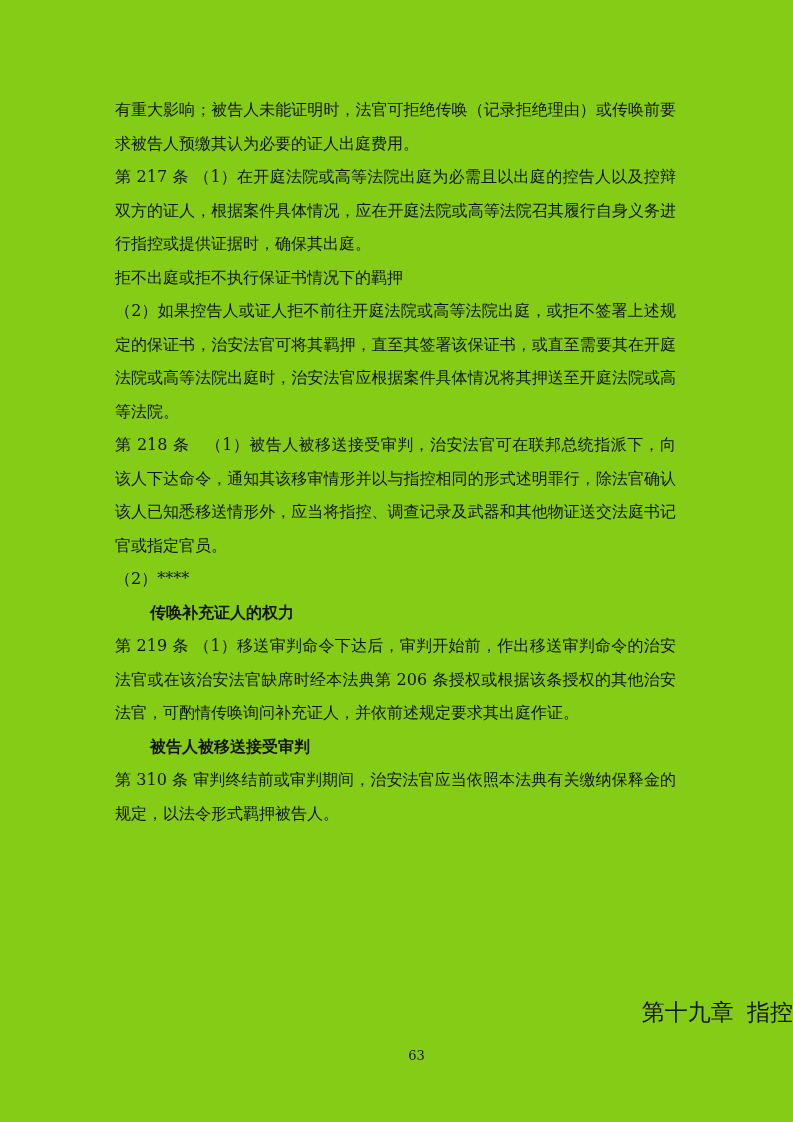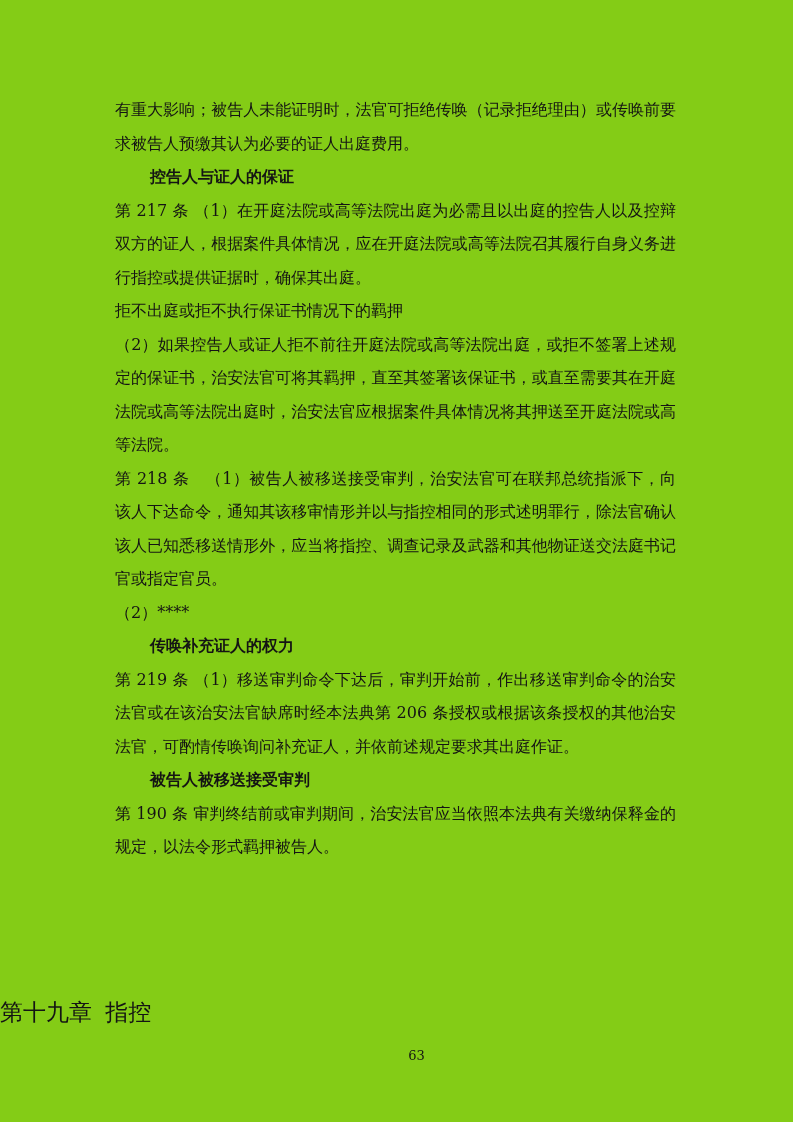--- a/index.html
+++ b/index.html
@@ -35,21 +35,21 @@
   .text-block p.heading {
     font-weight: bold;
     text-align: left;
     text-indent: 35px;
   }
   .chapter-heading {
     position: absolute;
     left: 0;
     top: 996px;
     width: 100%;
-    text-align: left;
+    text-align: right;
     font-size: 23px;
     font-weight: normal;
     word-spacing: 6px;
     line-height: 33px;
     margin: 0;
   }
   .page-number {
     position: absolute;
     left: 0;
     top: 1047px;
@@ -59,26 +59,25 @@
     line-height: 18px;
     padding-left: 20px;
   }
 </style>
 </head>
 <body>
 
 <div class="page">
   <div class="text-block">
       <p class="body">有重大影响；被告人未能证明时，法官可拒绝传唤（记录拒绝理由）或传唤前要求被告人预缴其认为必要的证人出庭费用。</p>
-      <p class="heading">控告人与证人的保证</p>
       <p class="body">第 217 条 （1）在开庭法院或高等法院出庭为必需且以出庭的控告人以及控辩双方的证人，根据案件具体情况，应在开庭法院或高等法院召其履行自身义务进行指控或提供证据时，确保其出庭。</p>
       <p class="body">拒不出庭或拒不执行保证书情况下的羁押</p>
       <p class="body">（2）如果控告人或证人拒不前往开庭法院或高等法院出庭，或拒不签署上述规定的保证书，治安法官可将其羁押，直至其签署该保证书，或直至需要其在开庭法院或高等法院出庭时，治安法官应根据案件具体情况将其押送至开庭法院或高等法院。</p>
       <p class="body">第 218 条　（1）被告人被移送接受审判，治安法官可在联邦总统指派下，向该人下达命令，通知其该移审情形并以与指控相同的形式述明罪行，除法官确认该人已知悉移送情形外，应当将指控、调查记录及武器和其他物证送交法庭书记官或指定官员。</p>
       <p class="body">（2）****</p>
       <p class="heading">传唤补充证人的权力</p>
       <p class="body">第 219 条 （1）移送审判命令下达后，审判开始前，作出移送审判命令的治安法官或在该治安法官缺席时经本法典第 206 条授权或根据该条授权的其他治安法官，可酌情传唤询问补充证人，并依前述规定要求其出庭作证。</p>
       <p class="heading">被告人被移送接受审判</p>
-      <p class="body">第 190 条 审判终结前或审判期间，治安法官应当依照本法典有关缴纳保释金的规定，以法令形式羁押被告人。</p>
+      <p class="body">第 310 条 审判终结前或审判期间，治安法官应当依照本法典有关缴纳保释金的规定，以法令形式羁押被告人。</p>
     </div>
   <div class="chapter-heading">第十九章 指控</div>
   <div class="page-number">63</div>
 </div>
 
 </body></html>

